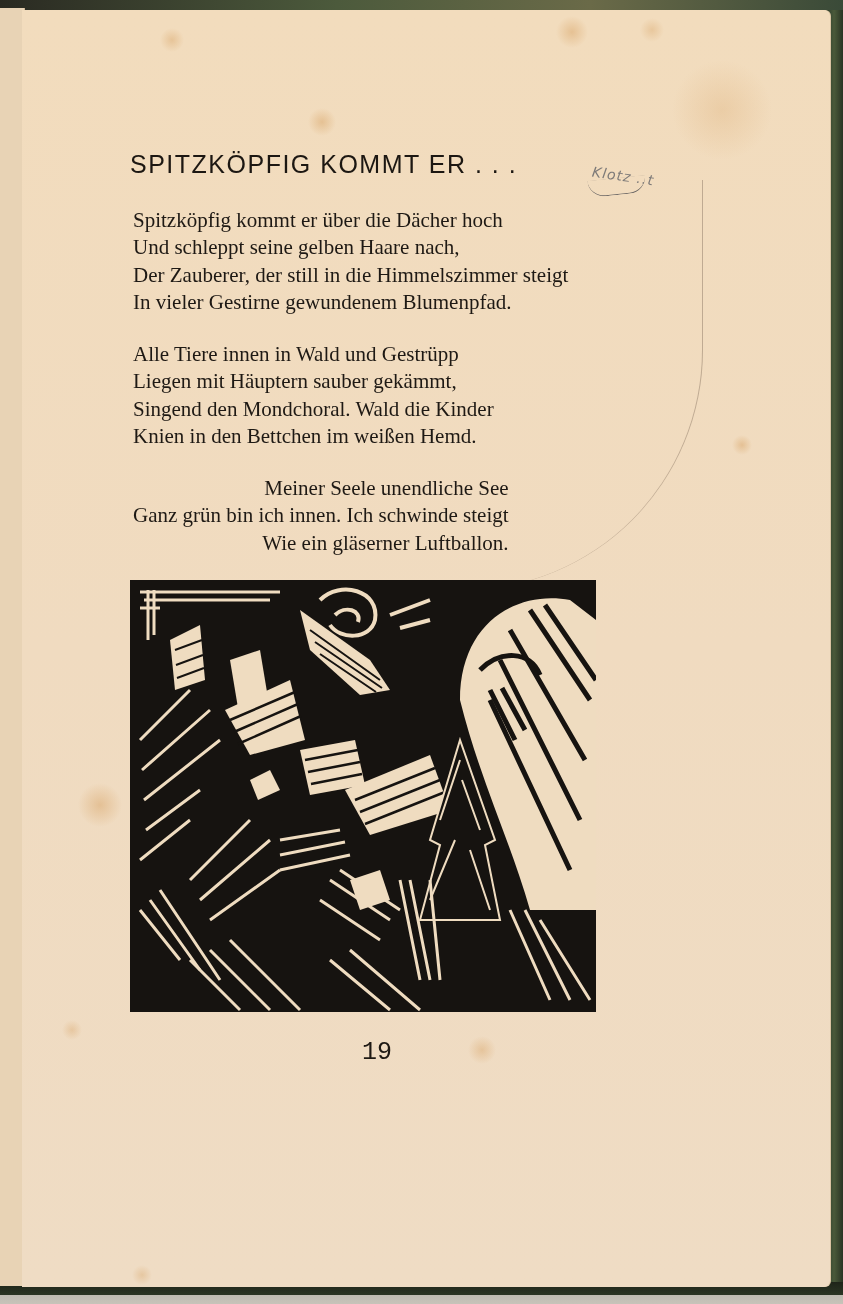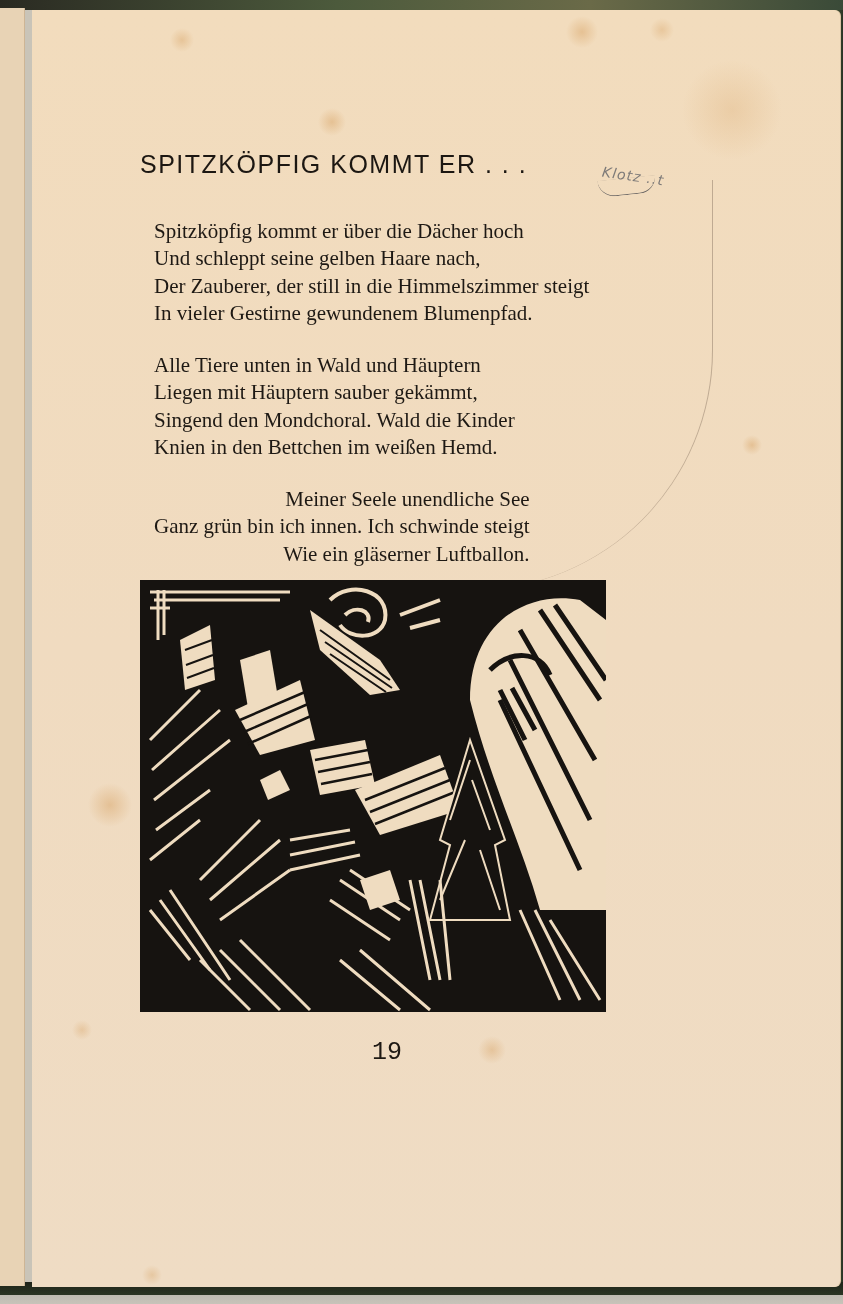--- a/index.html
+++ b/index.html
@@ -20,21 +20,21 @@
     .cover-bottom {
       position:absolute; left:0; top:1282px; width:843px; height:22px;
       background:linear-gradient(180deg,#1f2419 0,#2b3624 60%,#bfbcb2 60%,#c7c3b9 100%);
     }
     .prev-page {
       position:absolute; left:0; top:8px; width:24px; height:1278px;
       background:#e8d3b5;
       border-right:1px solid #cdb595;
     }
     .page {
-      position:absolute; left:32px; top:10px; width:808px; height:1277px;
+      position:absolute; left:22px; top:10px; width:808px; height:1277px;
       background:#f1dcbf;
       background-image:
         radial-gradient(circle at 300px 112px, rgba(214,160,96,.45) 0, rgba(214,160,96,0) 14px),
         radial-gradient(circle at 150px 30px, rgba(214,160,96,.4) 0, rgba(214,160,96,0) 12px),
         radial-gradient(circle at 550px 22px, rgba(214,160,96,.45) 0, rgba(214,160,96,0) 16px),
         radial-gradient(circle at 630px 20px, rgba(214,160,96,.35) 0, rgba(214,160,96,0) 12px),
         radial-gradient(circle at 700px 100px, rgba(214,160,96,.25) 0, rgba(214,160,96,0) 50px),
         radial-gradient(circle at 720px 435px, rgba(214,160,96,.45) 0, rgba(214,160,96,0) 10px),
         radial-gradient(circle at 78px 795px, rgba(214,160,96,.45) 0, rgba(214,160,96,0) 22px),
         radial-gradient(circle at 460px 1040px, rgba(214,160,96,.4) 0, rgba(214,160,96,0) 14px),
@@ -55,21 +55,21 @@
       font-family:"DejaVu Sans", sans-serif; font-style:italic;
       font-size:14px; color:#7d7a78; transform:rotate(8deg);
       letter-spacing:1px;
     }
     .pencil-stroke {
       position:absolute; left:566px; top:168px; width:58px; height:16px;
       border-bottom:1.5px solid #6a6664; border-radius:0 0 30px 30px;
       transform:rotate(-6deg);
     }
     .stanza {
-      position:absolute; left:106px; margin:16px;
+      position:absolute; left:106px; margin:5px;
       font-family:"Liberation Serif", serif; font-size:21px; line-height:27.3px;
       color:#1e1914;
     }
     .stanza .line { display:block; white-space:nowrap; }
     .stanza-1 { top:192px; }
     .stanza-2 { top:326px; }
     .stanza-3 { top:460px;text-align:right; }
     .fold-curve {
       position:absolute; left:420px; top:170px; width:260px; height:410px;
       border-right:1px solid rgba(150,130,110,.55);
@@ -101,21 +101,21 @@
   <div class="annotation">Klotz ..t</div>
   <div class="fold-curve"></div>
 
   <p class="stanza stanza-1">
     <span class="line">Spitzköpfig kommt er über die Dächer hoch</span>
     <span class="line">Und schleppt seine gelben Haare nach,</span>
     <span class="line">Der Zauberer, der still in die Himmelszimmer steigt</span>
     <span class="line">In vieler Gestirne gewundenem Blumenpfad.</span>
   </p>
   <p class="stanza stanza-2">
-    <span class="line">Alle Tiere unten in Wald und Häuptern</span>
+    <span class="line">Alle Tiere innen in Wald und Gestrüpp</span>
     <span class="line">Liegen mit Häuptern sauber gekämmt,</span>
     <span class="line">Singend den Mondchoral. Wald die Kinder</span>
     <span class="line">Knien in den Bettchen im weißen Hemd.</span>
   </p>
   <p class="stanza stanza-3">
     <span class="line">Meiner Seele unendliche See</span>
     <span class="line">Ganz grün bin ich innen. Ich schwinde steigt</span>
     <span class="line">Wie ein gläserner Luftballon.</span>
   </p>
 

